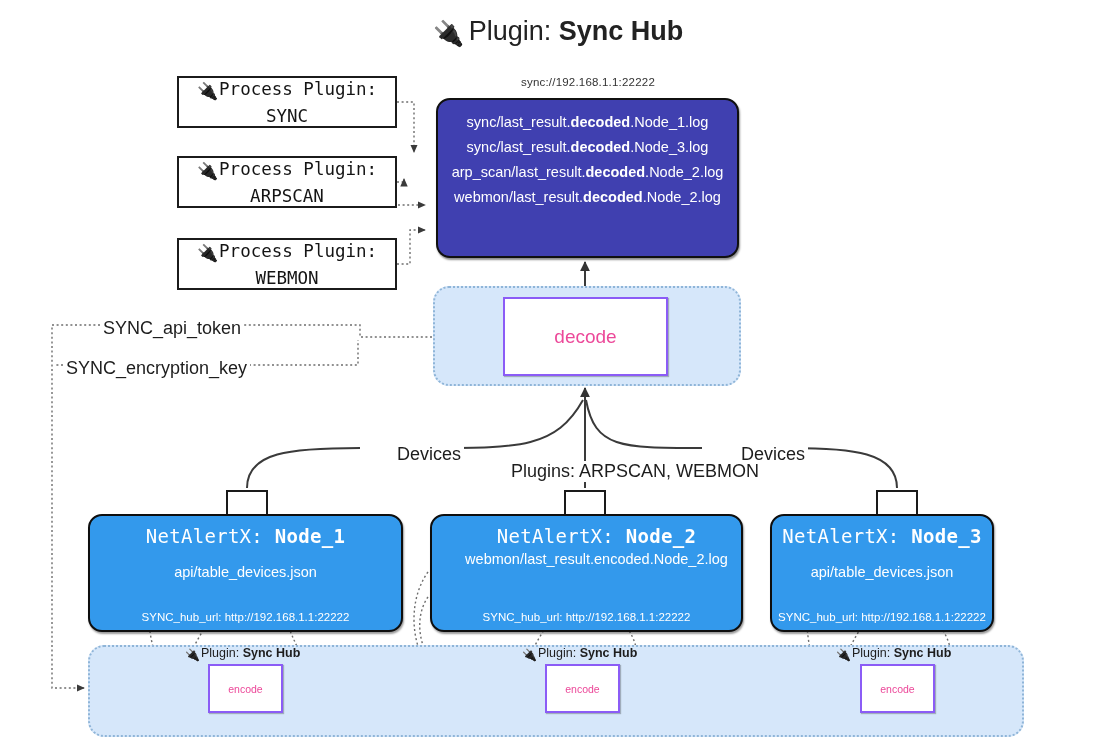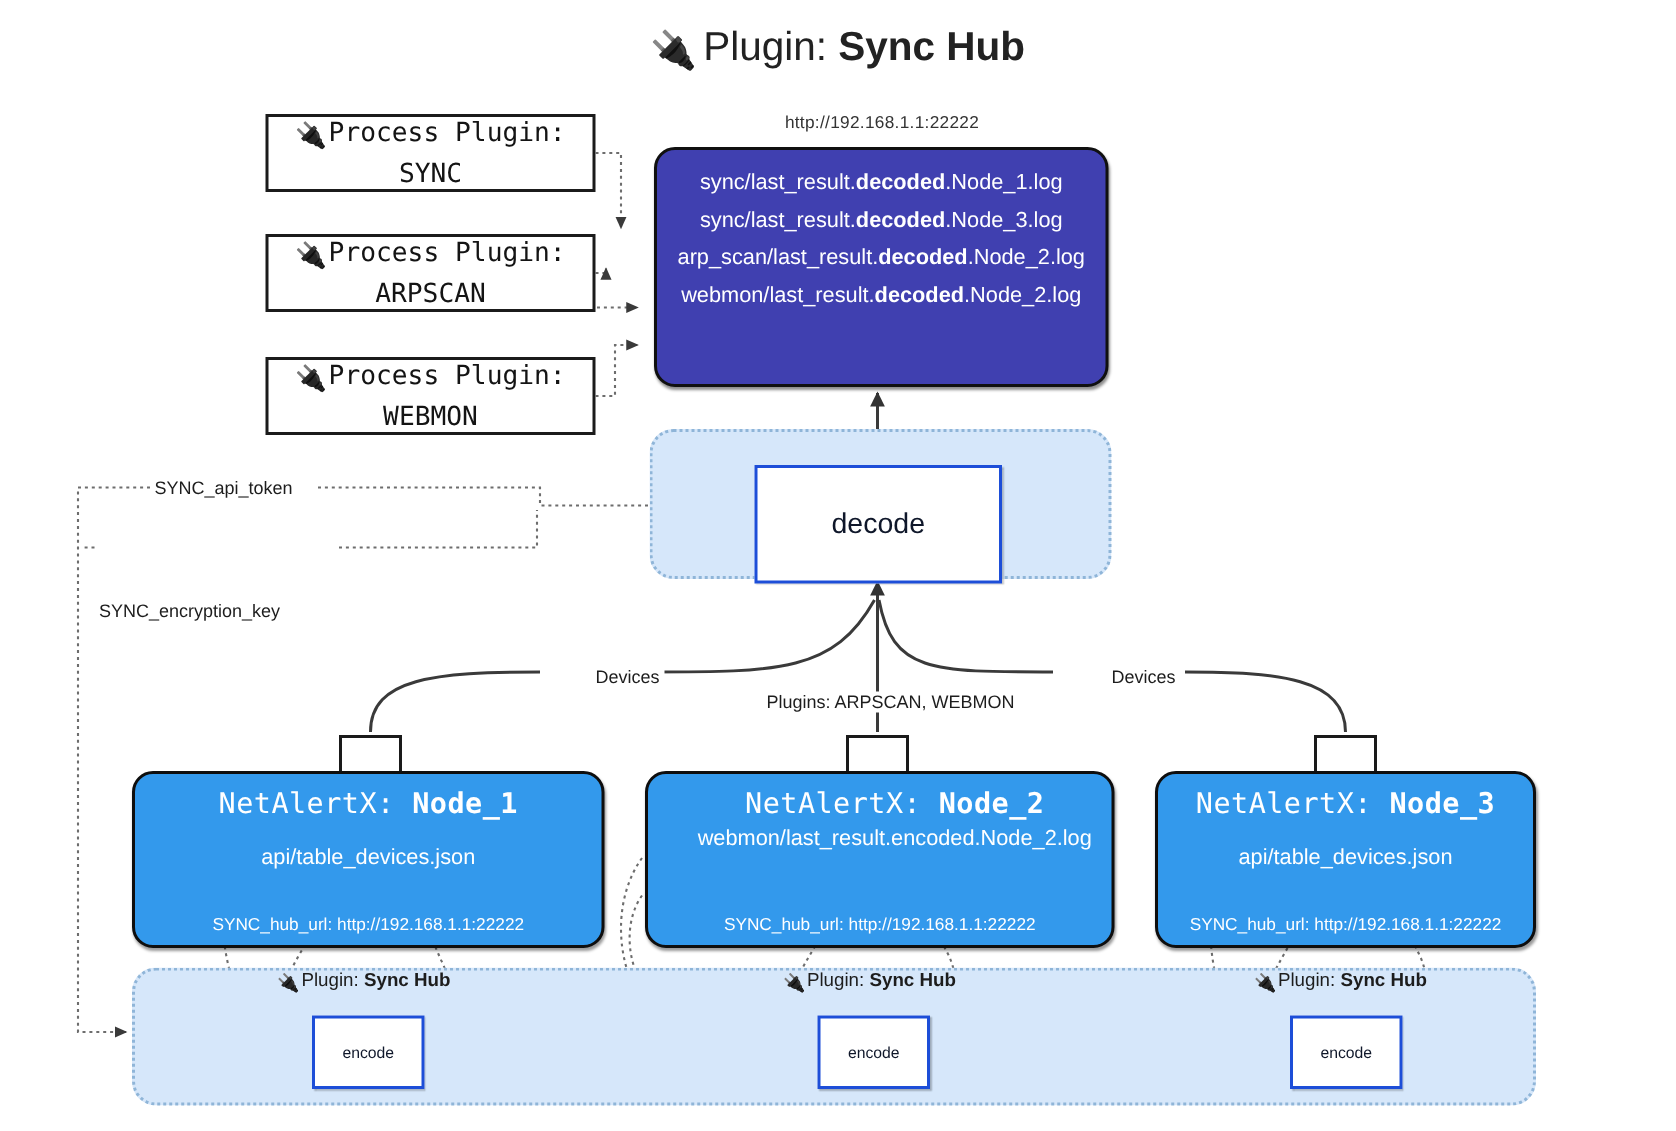--- a/index.html
+++ b/index.html
@@ -43,24 +43,24 @@
   .hublog{font-size:14.5px;color:#ffffff;line-height:25px;white-space:nowrap;
           text-align:center;width:100%;}
   .hublog b{font-weight:bold;}
 
   
   .band{background:#d6e7fa;border:2px dotted #8fb5d8;border-radius:16px;}
   #decodeband{left:433px;top:286px;width:308px;height:100px;}
   #bottomband{left:88px;top:645px;width:936px;height:92px;}
 
   
-  .wbox{background:#ffffff;border:2px solid #1d4ed8;
+  .wbox{background:#ffffff;border:2px solid #8b5cf6;
         display:flex;align-items:center;justify-content:center;
-        font-family:"DejaVu Sans Mono","Liberation Mono",monospace;color:#0f172a;
-        box-shadow:1px 1px 1px rgba(0,0,0,.25);margin-top:13px;}
+        font-family:"DejaVu Sans Mono","Liberation Mono",monospace;color:#ec4899;
+        box-shadow:1px 1px 1px rgba(0,0,0,.25);}
   #decode{left:503px;top:297px;width:165px;height:79px;font-size:19px;
           font-family:"Liberation Sans",sans-serif;}
   .encode{top:664px;width:75px;height:49px;font-size:10.5px;
           font-family:"Liberation Sans",sans-serif;}
   #encode1{left:208px;} #encode2{left:545px;} #encode3{left:860px;}
 
   
   .bplabel{font-size:12.5px;color:#1d1d1d;white-space:nowrap;top:646px;}
   .bplabel .plug{font-size:12px;filter:grayscale(1) contrast(1.6) brightness(.5);
                  vertical-align:-2px;margin-right:1px;}
@@ -72,37 +72,37 @@
         box-shadow:1px 2px 2px rgba(0,0,0,.4);
         display:flex;flex-direction:column;align-items:center;padding-top:9px;}
   .node .ntitle{font-family:"DejaVu Sans Mono","Liberation Mono",monospace;
         font-size:19px;color:#ffffff;letter-spacing:.3px;}
   .node .ntitle b{font-weight:bold;}
   .node .nline{font-size:14.5px;color:#ffffff;line-height:25px;white-space:nowrap;}
   .node .nurl{font-size:11.5px;color:#ffffff;position:absolute;bottom:7px;
         left:0;width:100%;text-align:center;white-space:nowrap;}
   #node1{left:88px;top:514px;width:315px;}
   #node2{left:430px;top:514px;width:313px;padding-left:20px;}
-  #node3{left:770px;top:514px;width:254px;}
+  #node3{left:770px;top:514px;width:224px;}
   #node1 .nline{margin-top:13px;}
   #node3 .nline{margin-top:13px;}
   #node2 .nline:first-of-type{margin-top:6px;}
 
   
   .env{width:42px;height:30px;background:#ffffff;border:2px solid #1a1a1a;}
   #env1{left:226px;top:490px;} #env2{left:564px;top:490px;} #env3{left:876px;top:490px;}
 
   
-  .elabel{font-size:12px;color:#1d1d1d;background:#ffffff;white-space:nowrap;
+  .elabel{font-size:18px;color:#1d1d1d;background:#ffffff;white-space:nowrap;
           padding:0 3px;}
   #lbl-dev1{left:394px;top:444px;}
   #lbl-dev2{left:738px;top:444px;}
   #lbl-plugins{left:508px;top:461px;}
   #lbl-token{left:100px;top:318px;}
-  #lbl-key{left:63px;top:358px;margin-top:42px;}
+  #lbl-key{left:63px;top:358px;}
 </style>
 </head>
 <body>
 
 <div id="canvas">
 
   <svg class="svglayer" viewBox="0 0 1117 754" xmlns="http://www.w3.org/2000/svg">
     <defs>
       <marker id="ah" markerWidth="9" markerHeight="9" refX="7.5" refY="4.5" orient="auto" markerUnits="userSpaceOnUse">
         <path d="M0,0.8 L8.4,4.5 L0,8.2 z" fill="#3a3a3a"></path>
@@ -171,21 +171,21 @@
       <path d="M565,519 L579,504 M605,519 L591,504"></path>
       <path d="M877,491 L897,506 L917,491"></path>
       <path d="M877,519 L891,504 M917,519 L903,504"></path>
     </g>
   </svg>
 
   <div class="abs" id="title">
     <span class="plug">🔌</span><span>Plugin: </span><span class="b">Sync Hub</span>
   </div>
 
-  <div class="abs" id="huburl">http://192.168.1.1:22222</div>
+  <div class="abs" id="huburl">sync://192.168.1.1:22222</div>
 
   <div class="abs procbox" style="left:177px;top:76px;width:220px;height:52px;">
     <span class="r1"><span class="plug">🔌</span><span>Process Plugin:</span></span>
     <span class="r2">SYNC</span>
   </div>
 
   <div class="abs procbox" style="left:177px;top:156px;width:220px;height:52px;">
     <span class="r1"><span class="plug">🔌</span><span>Process Plugin:</span></span>
     <span class="r2">ARPSCAN</span>
   </div>

